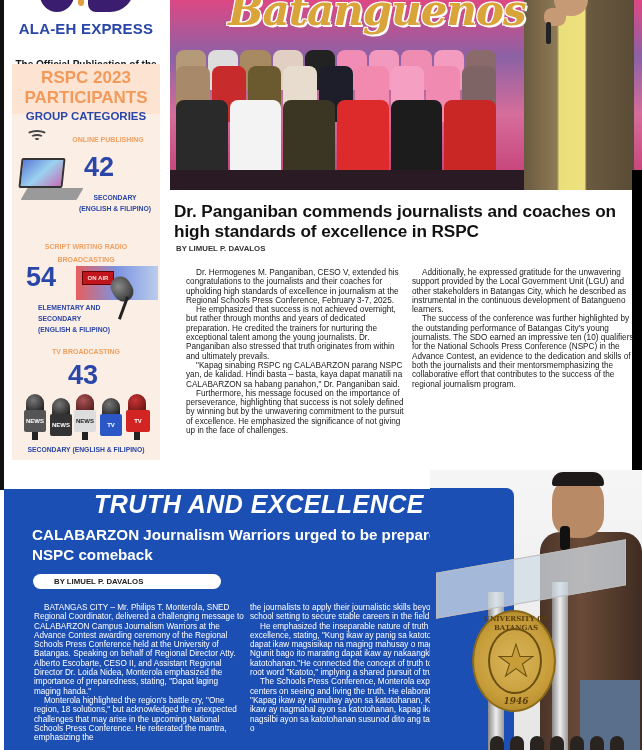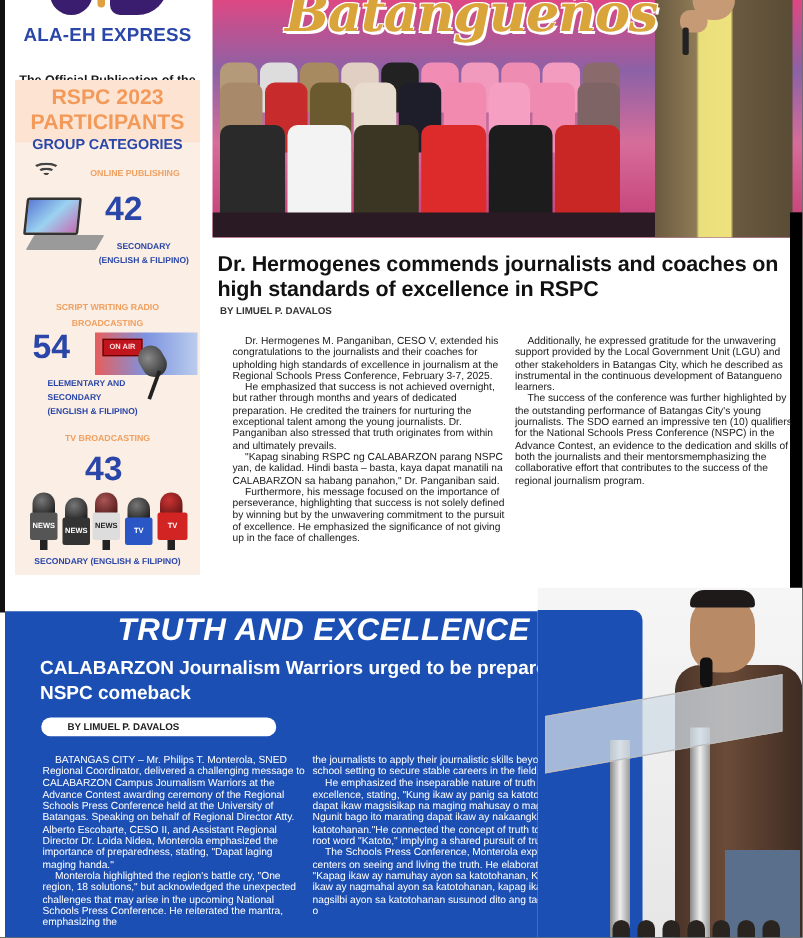--- a/index.html
+++ b/index.html
@@ -219,21 +219,21 @@
     <div class="speaker">
       <div class="face"></div>
         <div class="hand"></div>
         <div class="micbar"></div>
     </div>
     <div class="batanguenos">Batangueños</div>
   </div>
 
   <div class="right-border"></div>
 
-  <h1 class="a1-headline">Dr. Hermogenes commends journalists and coaches on high standards of excellence in RSPC</h1>
+  <h1 class="a1-headline">Dr. Panganiban commends journalists and coaches on high standards of excellence in RSPC</h1>
   <div class="a1-byline">BY LIMUEL P. DAVALOS</div>
   <div class="col a1-col1">
     <p>Dr. Hermogenes M. Panganiban, CESO V, extended his congratulations to the journalists and their coaches for upholding high standards of excellence in journalism at the Regional Schools Press Conference, February 3-7, 2025.</p>
     <p>He emphasized that success is not achieved overnight, but rather through months and years of dedicated preparation. He credited the trainers for nurturing the exceptional talent among the young journalists. Dr. Panganiban also stressed that truth originates from within and ultimately prevails.</p>
     <p>"Kapag sinabing RSPC ng CALABARZON parang NSPC yan, de kalidad. Hindi basta – basta, kaya dapat manatili na CALABARZON sa habang panahon," Dr. Panganiban said.</p>
     <p>Furthermore, his message focused on the importance of perseverance, highlighting that success is not solely defined by winning but by the unwavering commitment to the pursuit of excellence. He emphasized the significance of not giving up in the face of challenges.</p>
   </div>
   <div class="col a1-col2">
     <p>Additionally, he expressed gratitude for the unwavering support provided by the Local Government Unit (LGU) and other stakeholders in Batangas City, which he described as instrumental in the continuous development of Batangueno learners.</p>
     <p>The success of the conference was further highlighted by the outstanding performance of Batangas City's young journalists.  The SDO earned an impressive ten (10) qualifiers for the National Schools Press Conference (NSPC) in the Advance Contest, an evidence to the dedication and skills of both the journalists and their mentorsmemphasizing the collaborative effort that contributes to the success of the regional journalism program.</p>
@@ -257,20 +257,26 @@
     <div class="pb-bg"></div>
     <div class="pb-panel-edge"></div>
     <div class="man-body"></div>
     <div class="man-jeans"></div>
     <div class="man-head"></div>
     <div class="man-hair"></div>
     <div class="man-mic"></div>
     <div class="pole1"></div>
     <div class="pole2"></div>
     <div class="podium-top"></div>
+    <div class="seal">
+      <div class="seal-text">UNIVERSITY OF BATANGAS</div>
+      <div class="seal-inner"></div>
+      <div class="seal-star">★</div>
+      <div class="seal-year">1946</div>
+    </div>
     <div class="audience">
         <span></span>
         <span></span>
         <span></span>
         <span></span>
         <span></span>
         <span></span>
         <span></span>
       </div>
   </div>

